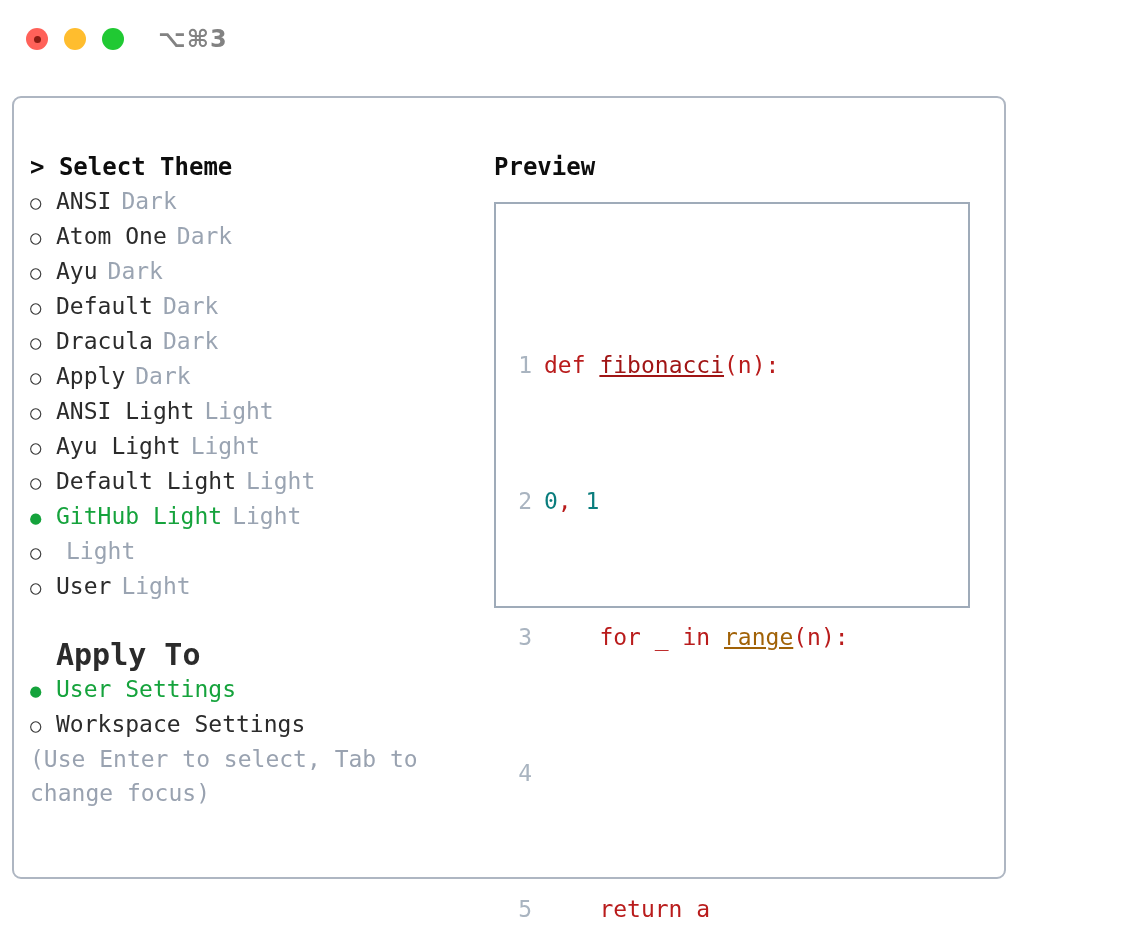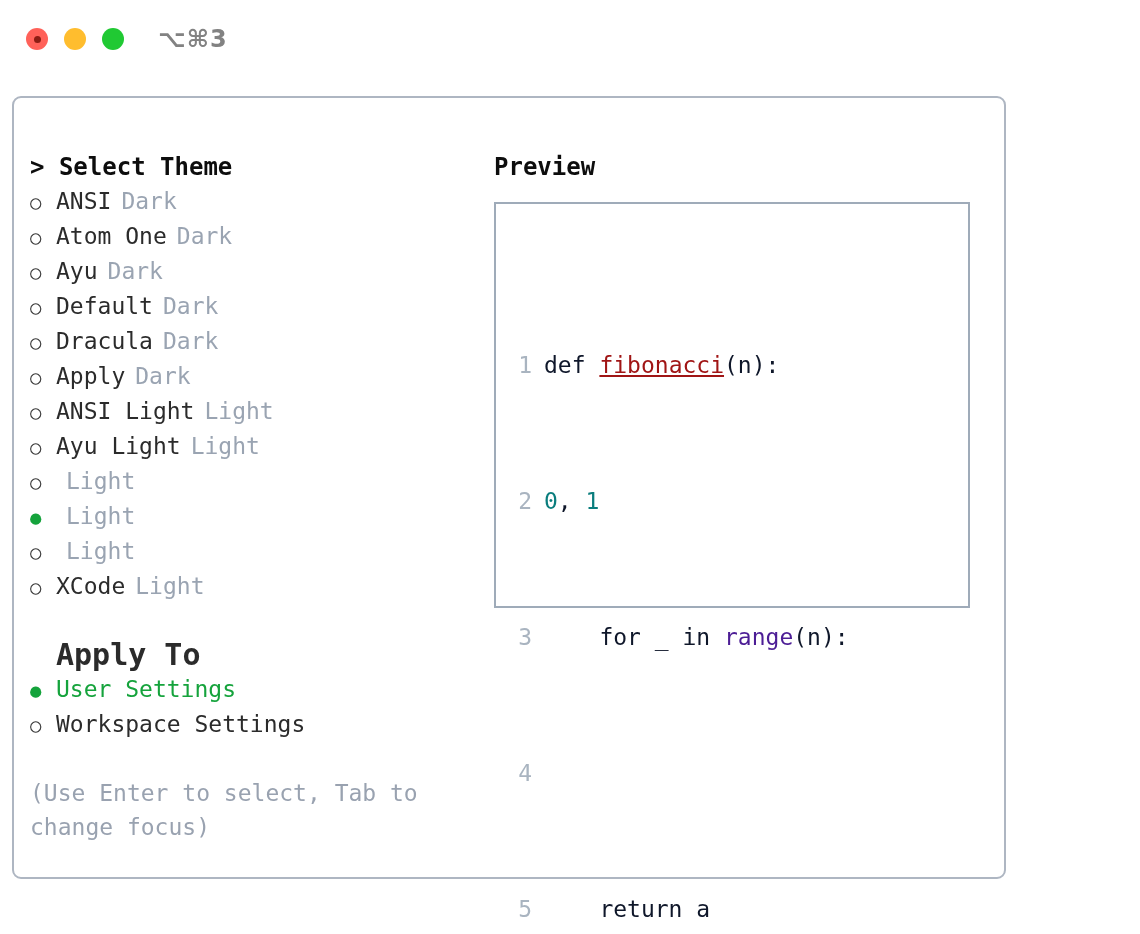--- a/index.html
+++ b/index.html
@@ -121,21 +121,20 @@
   .section-gap { height: 34px; }
   .apply-label {
     font-size: 30px;
     color: #2b2b2b;
     line-height: 34px;
     padding-left: 26px;
     white-space: pre;
     font-weight: bold;
   }
   .hint {
-    margin-top: 34px;
     font-size: 23px;
     line-height: 34px;
     color: #99a2b0;
     width: 404px;
     white-space: pre-wrap;
   }
   
   .right-pane {
     position: absolute;
     left: 480px;
@@ -162,24 +161,24 @@
   }
   .code-line { display: flex; }
   .ln {
     display: inline-block;
     width: 26px;
     flex: 0 0 26px;
     text-align: right;
     color: #a9b4c0;
     margin-right: 12px;
   }
-  .tok-plain { color: #0f172a; }
+  .tok-plain { color: #b91c1c; }
   .tok-func  { color: #a01515; text-decoration: underline; }
   .tok-num   { color: #0a7d7d; }
-  .tok-call  { color: #4c1d95; }
+  .tok-call  { color: #a16207; text-decoration: underline; }
 </style>
 </head>
 <body>
 
 <div class="window">
 
   <div class="titlebar">
     <div class="traffic">
       <div class="dot dot-close"></div>
       <div class="dot dot-min"></div>
@@ -230,33 +229,35 @@
             <span class="opt-label">ANSI Light</span>
             <span class="opt-kind">Light</span>
           </div>
           <div class="opt">
             <span class="marker">○</span>
             <span class="opt-label">Ayu Light</span>
             <span class="opt-kind">Light</span>
           </div>
           <div class="opt">
             <span class="marker">○</span>
+            <span class="opt-label">Default Light</span>
             <span class="opt-kind">Light</span>
           </div>
           <div class="opt selected">
             <span class="marker sel">●</span>
-            <span class="opt-kind">Light</span>
-          </div>
-          <div class="opt">
-            <span class="marker">○</span>
-            <span class="opt-kind">Light</span>
-          </div>
-          <div class="opt">
-            <span class="marker">○</span>
-            <span class="opt-label">XCode</span>
+            <span class="opt-label">GitHub Light</span>
+            <span class="opt-kind">Light</span>
+          </div>
+          <div class="opt">
+            <span class="marker">○</span>
+            <span class="opt-kind">Light</span>
+          </div>
+          <div class="opt">
+            <span class="marker">○</span>
+            <span class="opt-label">User</span>
             <span class="opt-kind">Light</span>
           </div>
         </div>
 
         <div class="section-gap"></div>
 
         <div class="apply-label">Apply To</div>
         <div class="list">
           <div class="opt selected">
             <span class="marker sel">●</span>

